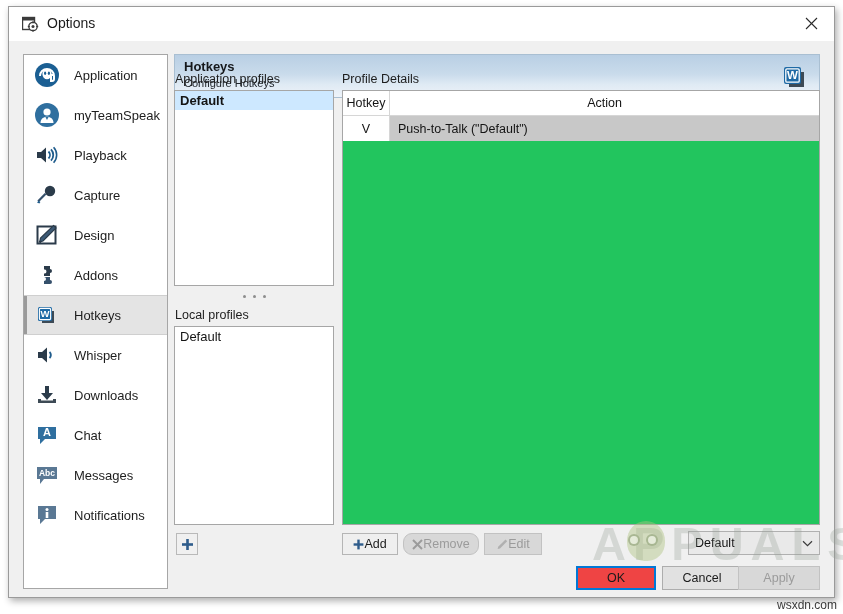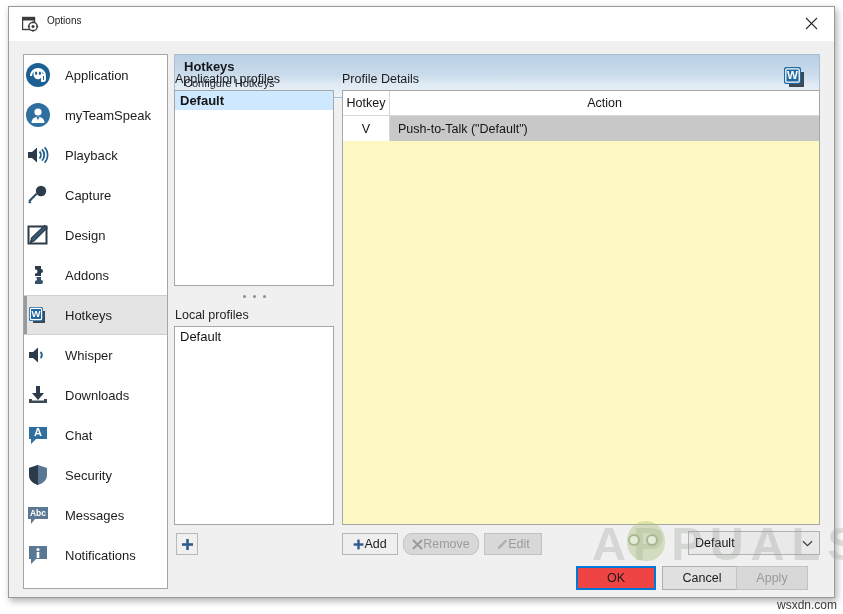--- a/index.html
+++ b/index.html
@@ -89,21 +89,21 @@
     position: absolute;
     left: 13px;
     top: 9px;
     width: 17px;
     height: 16px;
   }
   .title-text {
     position: absolute;
     left: 38px;
     top: 8px;
-    font-size: 10px;
+    font-size: 14px;
     color: #1b1b1b;
   }
   .close-btn {
     position: absolute;
     right: 0px;
     top: 0px;
     width: 46px;
     height: 33px;
     display: flex;
     align-items: center;
@@ -126,20 +126,21 @@
     background: #ffffff;
     border: 1px solid #a6a6a6;
     box-sizing: border-box;
     overflow: hidden;
   }
   .side-item {
     position: relative;
     height: 40px;
     display: flex;
     align-items: center;
+    padding-left: 9px;
     box-sizing: border-box;
     cursor: default;
   }
   .side-item.selected {
     background: #e4e4e4;
     border-top: 1px solid #cfcfcf;
     border-bottom: 1px solid #cfcfcf;
   }
   .side-item.selected:before {
     content: "";
@@ -248,21 +249,21 @@
     background: #8d8d8d;
     display: block;
   }
   
   .details {
     position: absolute;
     left: 168px;
     top: 36px;
     right: 0;
     height: 435px;
-    background: #fef9c3;
+    background: #22c55e;
     border: 1px solid #a6a6a6;
     box-sizing: border-box;
     overflow: hidden;
   }
   .thead {
     display: flex;
     height: 24px;
     border-bottom: 1px solid #d6d6d6;
     background: #ffffff;
   }
@@ -348,21 +349,21 @@
     display: flex;
     align-items: center;
     padding: 0 6px;
     font-size: 12.5px;
     color: #141414;
     justify-content: space-between;
     cursor: default;
   }
   #btn-ok     { position: absolute; right: 164px; top: 512px; width: 80px; height: 24px; }
   #btn-cancel { position: absolute; right: 78px;  top: 512px; width: 80px; height: 24px; }
-  #btn-apply  { position: absolute; right: 12px;   top: 512px; width: 72px; height: 24px; }
+  #btn-apply  { position: absolute; right: 0px;   top: 512px; width: 82px; height: 24px; }
 </style>
 </head>
 <body>
 
 <div id="root">
 
   <div class="wm-appuals">APPUALS</div>
   <div class="wm-face"></div>
 
   <div class="dialog">
@@ -500,29 +501,20 @@
         <div class="side-item">
           <span class="side-ico">
             <svg width="26" height="26" viewBox="0 0 26 26">
               <path d="M4 5h18v12H11l-5 5v-5H4z" fill="#2f6f9f"></path>
               <text x="13" y="14" font-family="Liberation Sans, sans-serif" font-size="11" font-weight="bold" fill="#ffffff" text-anchor="middle">A</text>
             </svg>
           </span>
           <span class="side-label">Chat</span>
         </div>
 
-        <div class="side-item">
-          <span class="side-ico">
-            <svg width="26" height="26" viewBox="0 0 26 26">
-              <path d="M13 3 4 6v7c0 5 4 8.5 9 10 5-1.5 9-5 9-10V6z" fill="#5a7894"></path>
-              <path d="M13 3 4 6v7c0 5 4 8.5 9 10z" fill="#2b3b4a"></path>
-            </svg>
-          </span>
-          <span class="side-label">Security</span>
-        </div>
 
         <div class="side-item">
           <span class="side-ico">
             <svg width="26" height="26" viewBox="0 0 26 26">
               <path d="M3 5h20v12H10l-4 5v-5H3z" fill="#5a7894"></path>
               <text x="13" y="14" font-family="Liberation Sans, sans-serif" font-size="8.5" font-weight="bold" fill="#ffffff" text-anchor="middle">Abc</text>
             </svg>
           </span>
           <span class="side-label">Messages</span>
         </div>

